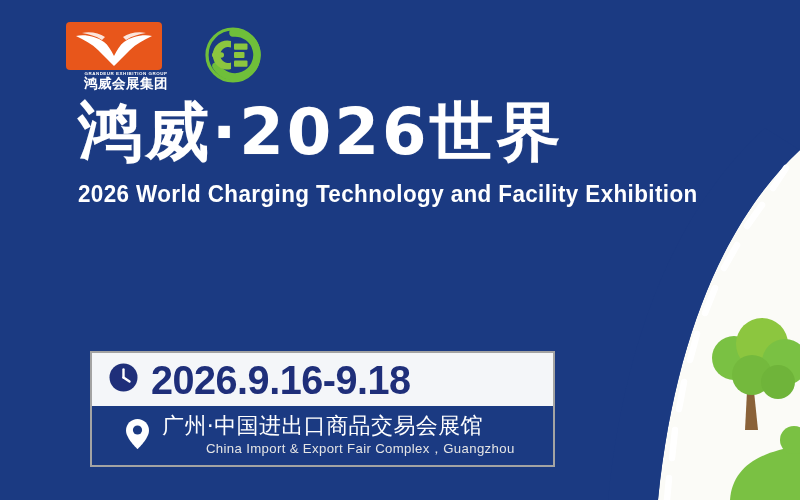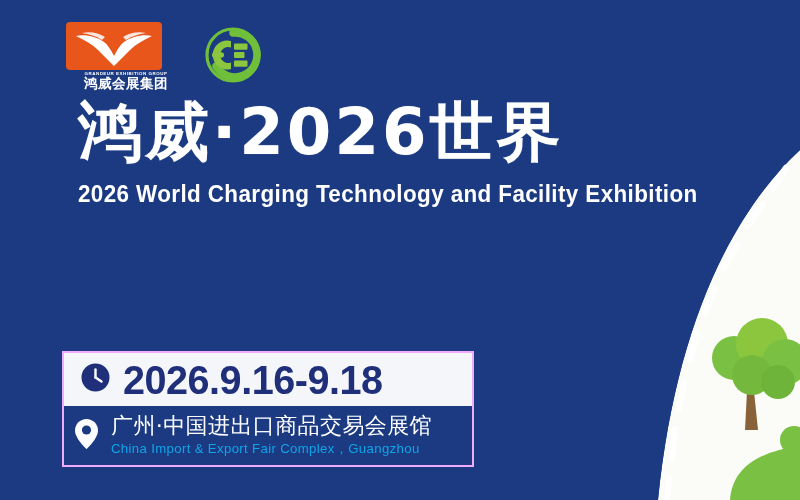--- a/index.html
+++ b/index.html
@@ -134,24 +134,24 @@
     letter-spacing: 0.4px;
     white-space: nowrap;
     transform: scaleX(0.955);
     transform-origin: left center;
     font-family: "Liberation Sans", sans-serif;
   }
 
   
   #info-card {
     position: absolute;
-    left: 62px;
+    left: 90px;
     top: 351px;
-    width: 412px;
-    border: 2px solid #f0abfc;
+    width: 465px;
+    border: 2px solid #a3a3a3;
     box-sizing: border-box;
   }
   .date-strip {
     background: #f4f6f9;
     height: 53px;
     display: flex;
     align-items: center;
     padding-left: 16px;
     box-sizing: border-box;
   }
@@ -163,40 +163,41 @@
     letter-spacing: -0.5px;
     line-height: 1;
     white-space: nowrap;
     transform: scaleX(0.99);
     transform-origin: left center;
     font-family: "Liberation Sans", sans-serif;
   }
   .venue-strip {
     display: flex;
     align-items: center;
-    padding: 8px 10px 9px 9px;
+    padding: 8px 10px 9px 32px;
     box-sizing: border-box;
   }
   .pin-ico { flex: 0 0 auto; margin-right: 11px; margin-top: 1px; }
   .venue-cn {
     color: #ffffff;
     font-size: 22px;
     line-height: 1.12;
     letter-spacing: 0.4px;
     white-space: nowrap;
     font-family: "DejaVu Sans", "Liberation Sans", sans-serif;
   }
   .venue-en {
-    color: #0ea5e9;
+    color: #e5e5e5;
     font-size: 13.2px;
     letter-spacing: 0.35px;
     line-height: 1.2;
     margin-top: 2px;
     white-space: nowrap;
     font-family: "Liberation Sans", sans-serif;
+    margin-left: 44px;
   }
 </style>
 </head>
 <body>
 
 <div id="poster">
 
   <div id="scene">
     <svg width="220" height="500" viewBox="0 0 220 500" xmlns="http://www.w3.org/2000/svg">
 

